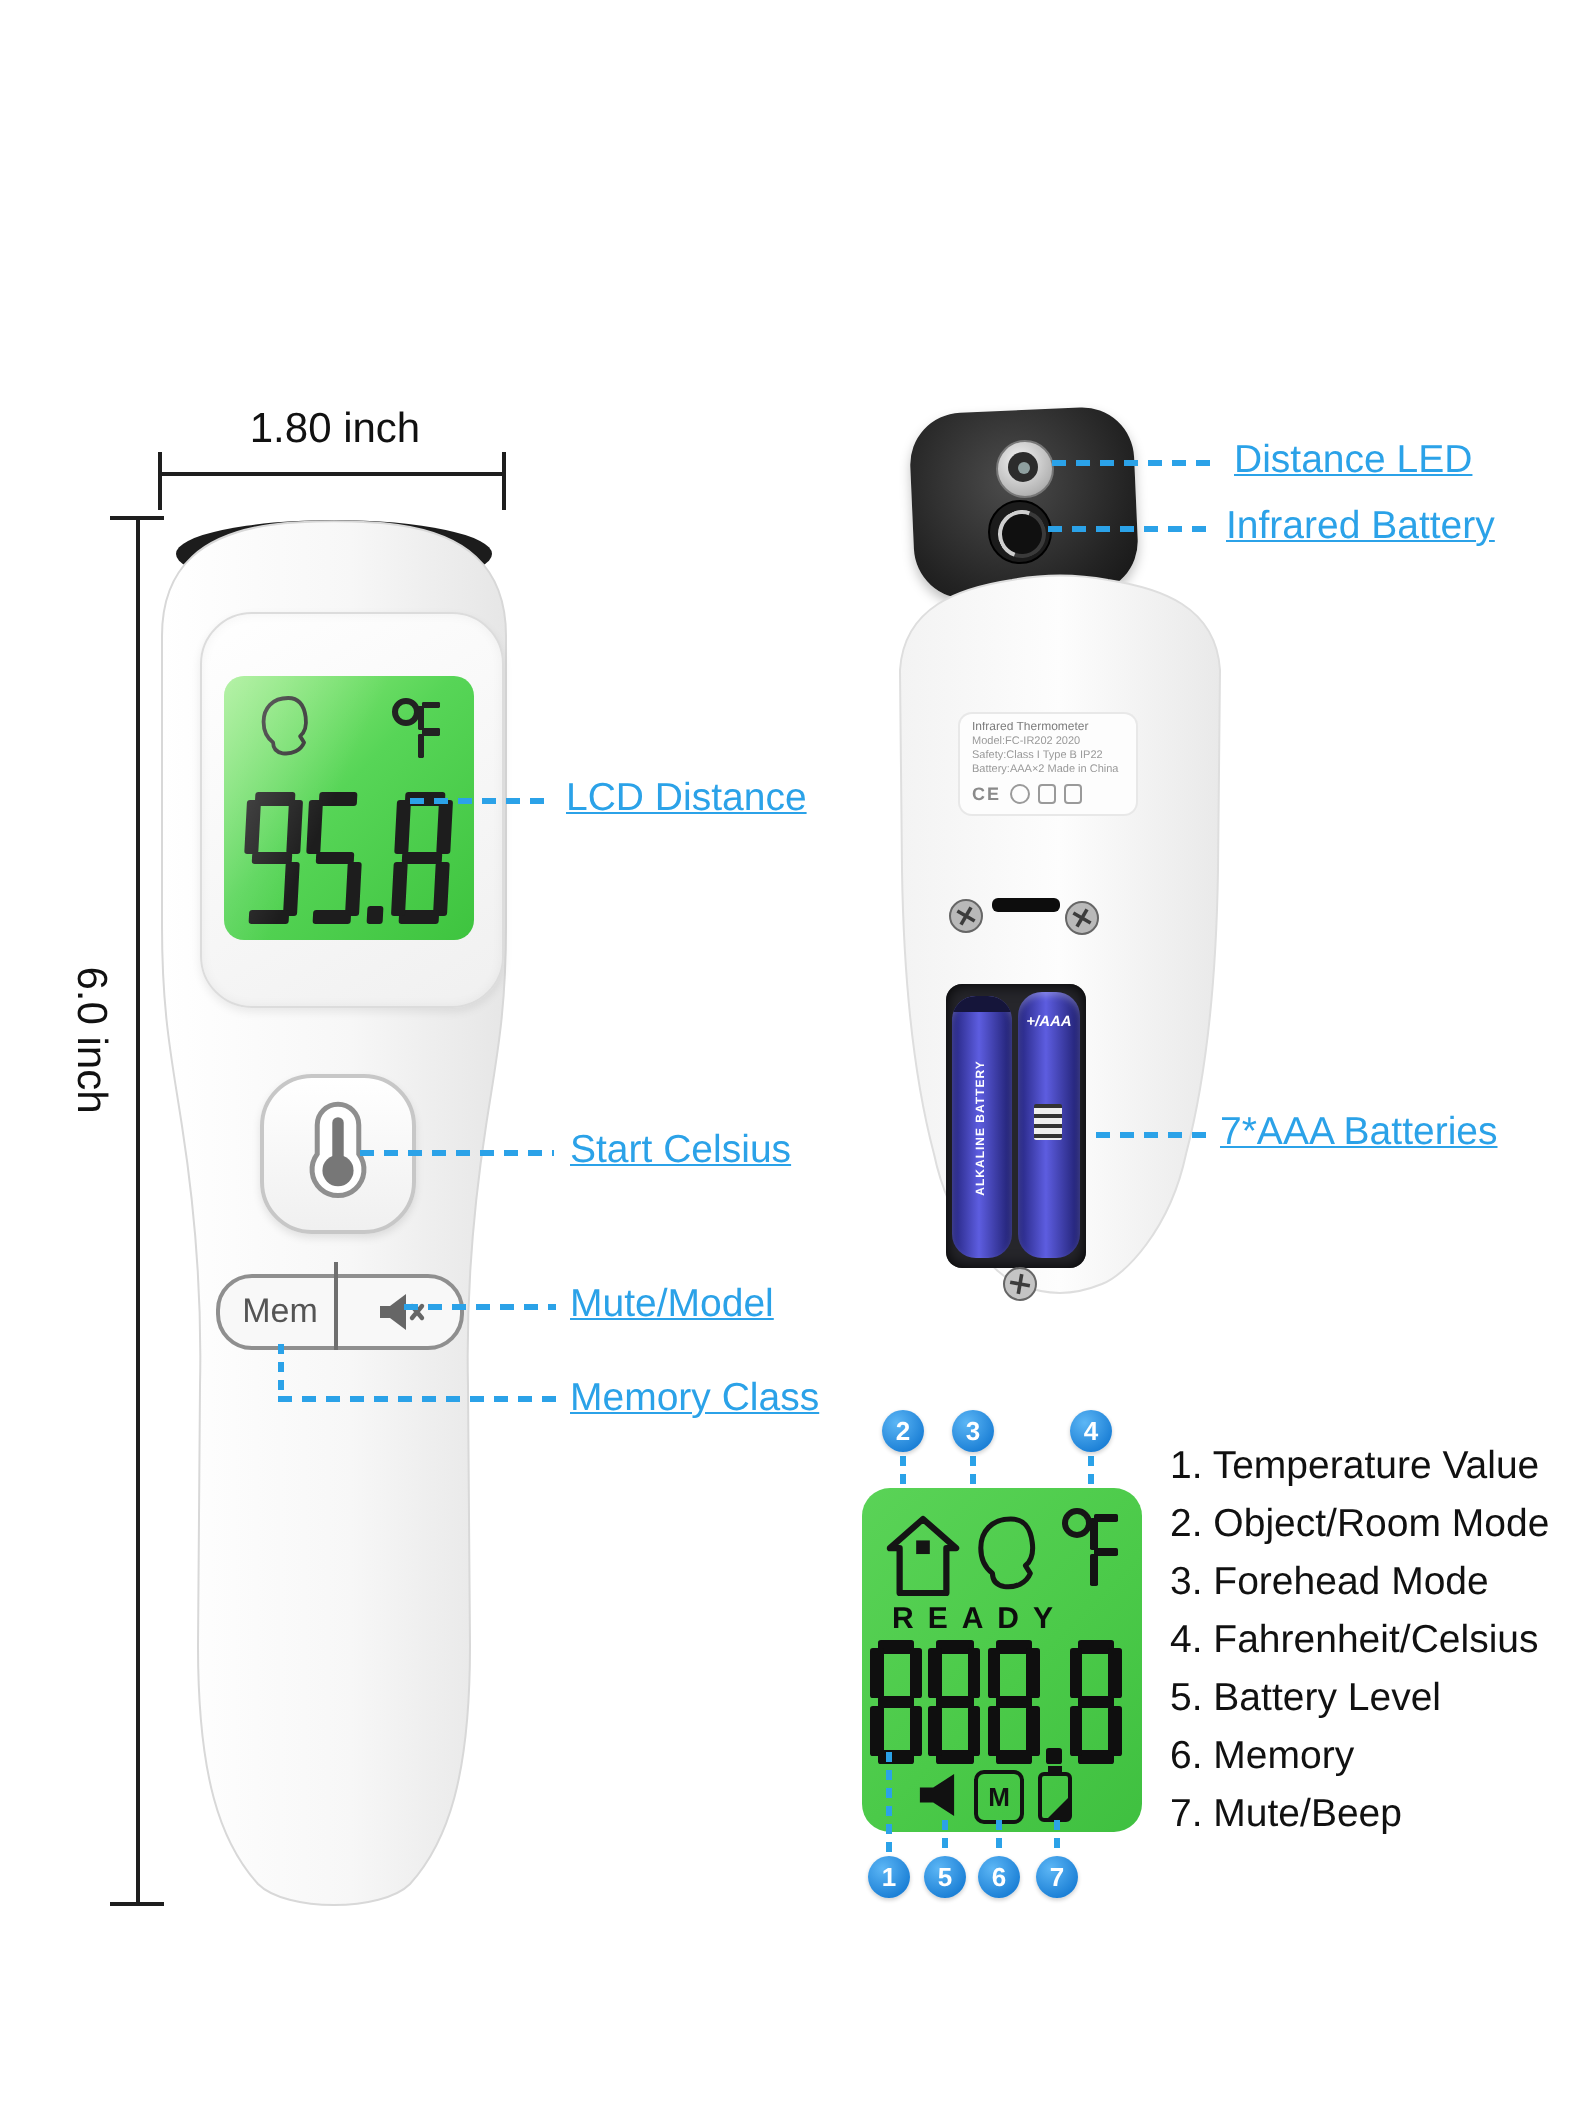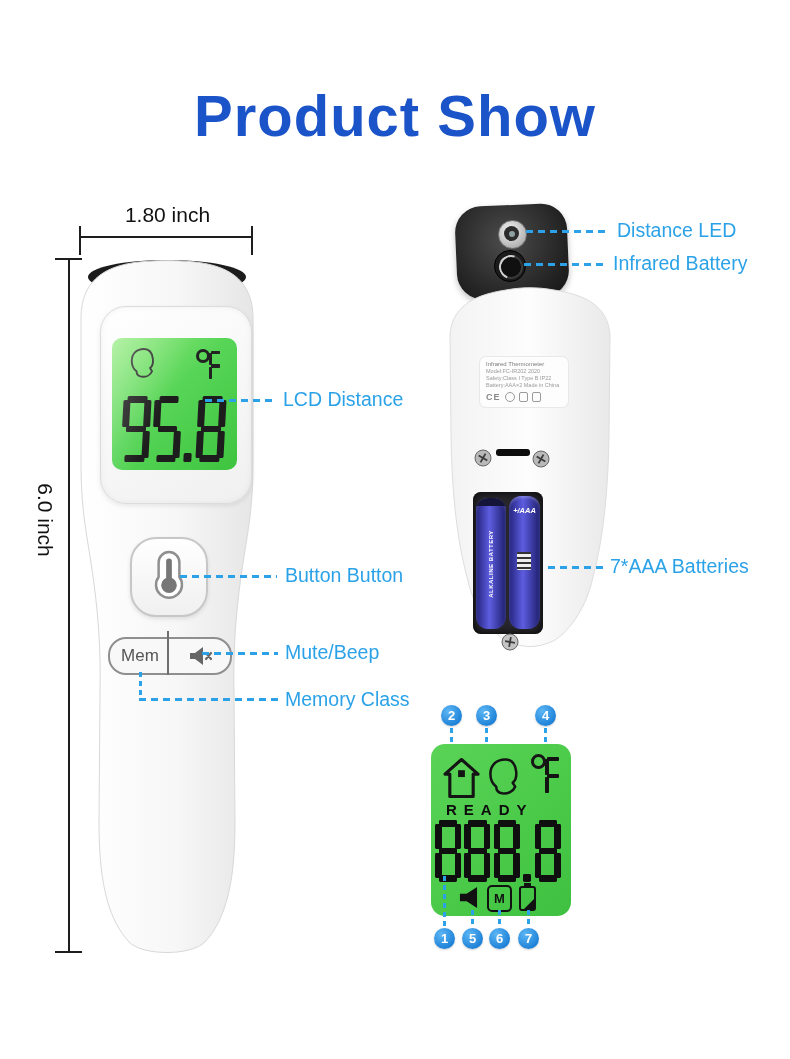--- a/index.html
+++ b/index.html
@@ -12,21 +12,21 @@
   .dimline-h{position:absolute;height:2px;background:#1e1e1e;}
   .dimline-v{position:absolute;width:2px;background:#1e1e1e;}
   .dimtick-v{position:absolute;width:2px;background:#1e1e1e;}
   .dimtick-h{position:absolute;height:2px;background:#1e1e1e;}
   .dimlabel{position:absolute;font-size:21px;color:#111;}
   
   .dash-h{position:absolute;height:2.5px;
           background:repeating-linear-gradient(90deg,var(--callout-blue) 0 7px,transparent 7px 12px);}
   .dash-v{position:absolute;width:2.5px;
           background:repeating-linear-gradient(180deg,var(--callout-blue) 0 5px,transparent 5px 9px);}
-  .callout{position:absolute;font-size:19.5px;color:var(--callout-blue);white-space:nowrap;}
+  .callout{position:absolute;font-size:19.5px;color:var(--callout-blue);white-space:nowrap;text-decoration:underline;}
   
   .bezel{position:absolute;left:100px;top:306px;width:150px;height:196px;border-radius:26px;
          background:linear-gradient(150deg,#ffffff,#f0f0f0);border:1px solid #dcdcdc;
          box-shadow:0 2px 5px rgba(0,0,0,.08), inset 0 0 6px rgba(0,0,0,.05);}
   .screen{position:absolute;left:112px;top:338px;width:125px;height:132px;border-radius:10px;
           background:linear-gradient(135deg,#96ec82 0%,#57d557 45%,#3ec43f 100%);overflow:hidden;}
   .screen-glare{position:absolute;inset:0;background:linear-gradient(115deg,rgba(255,255,255,.30),rgba(255,255,255,0) 45%);}
   .startbtn{position:absolute;left:130px;top:537px;width:74px;height:76px;border-radius:26px;
             background:linear-gradient(#ffffff,#f0f0f0);border:2px solid #c7c7c7;
             box-shadow:0 2px 4px rgba(0,0,0,.10);display:flex;align-items:center;justify-content:center;}
@@ -80,21 +80,20 @@
             border-bottom:10px solid #111;border-left:10px solid transparent;}
   .degree{position:absolute;border-radius:50%;border:3px solid #161616;}
   .seg{position:absolute;}
   .legend-item{height:29px;font-size:19.5px;color:#111;white-space:nowrap;}
 </style>
 </head>
 <body>
 
 <div id="canvas">
 
-  <div class="title">Product Show</div>
 
   <div>
     <div class="dimlabel" style="left:110px;top:203px;width:115px;text-align:center;">1.80 inch</div>
     <div class="dimline-h" style="left:79px;top:236px;width:174px;"></div>
     <div class="dimtick-v" style="left:79px;top:226px;height:29px;"></div>
     <div class="dimtick-v" style="left:251px;top:226px;height:29px;"></div>
   </div>
 
   <div>
     <div class="dimline-v" style="left:68px;top:258px;height:694px;"></div>
@@ -177,24 +176,24 @@
         </svg>
       </div>
     </div>
     <div class="pill-divider"></div>
   </div>
 
   <div class="dash-h" style="left:205px;top:399px;width:72px;"></div>
   <div class="callout" style="left:283px;top:388px;">LCD Distance</div>
 
   <div class="dash-h" style="left:180px;top:575px;width:97px;"></div>
-  <div class="callout" style="left:285px;top:564px;">Button Button</div>
+  <div class="callout" style="left:285px;top:564px;">Start Celsius</div>
 
   <div class="dash-h" style="left:202px;top:652px;width:76px;"></div>
-  <div class="callout" style="left:285px;top:641px;">Mute/Beep</div>
+  <div class="callout" style="left:285px;top:641px;">Mute/Model</div>
 
   <div class="dash-v" style="left:139px;top:672px;height:27px;"></div>
   <div class="dash-h" style="left:139px;top:698px;width:139px;"></div>
   <div class="callout" style="left:285px;top:688px;">Memory Class</div>
 
   <div>
     <div class="headcap"></div>
 
     <div class="lens-outer" style="left:498px;top:220px;width:27px;height:27px;
          background:radial-gradient(circle at 40% 35%,#f4f4f4,#b5b5b5 70%,#8a8a8a);border:1px solid #777;">
@@ -352,14 +351,23 @@
 
   <div class="dash-v" style="left:443px;top:876px;height:51px;"></div>
   <div class="dash-v" style="left:471px;top:910px;height:17px;"></div>
   <div class="dash-v" style="left:498px;top:910px;height:17px;"></div>
   <div class="dash-v" style="left:527px;top:910px;height:17px;"></div>
   <div class="numcircle" style="left:434px;top:928px;">1</div>
   <div class="numcircle" style="left:462px;top:928px;">5</div>
   <div class="numcircle" style="left:489px;top:928px;">6</div>
   <div class="numcircle" style="left:518px;top:928px;">7</div>
 
+  <div class="abs" style="left:585px;top:722px;">
+    <div class="legend-item">1. Temperature Value</div>
+    <div class="legend-item">2. Object/Room Mode</div>
+    <div class="legend-item">3. Forehead Mode</div>
+    <div class="legend-item">4. Fahrenheit/Celsius</div>
+    <div class="legend-item">5. Battery Level</div>
+    <div class="legend-item">6. Memory</div>
+    <div class="legend-item">7. Mute/Beep</div>
+  </div>
 
 </div>
 
 </body></html>

